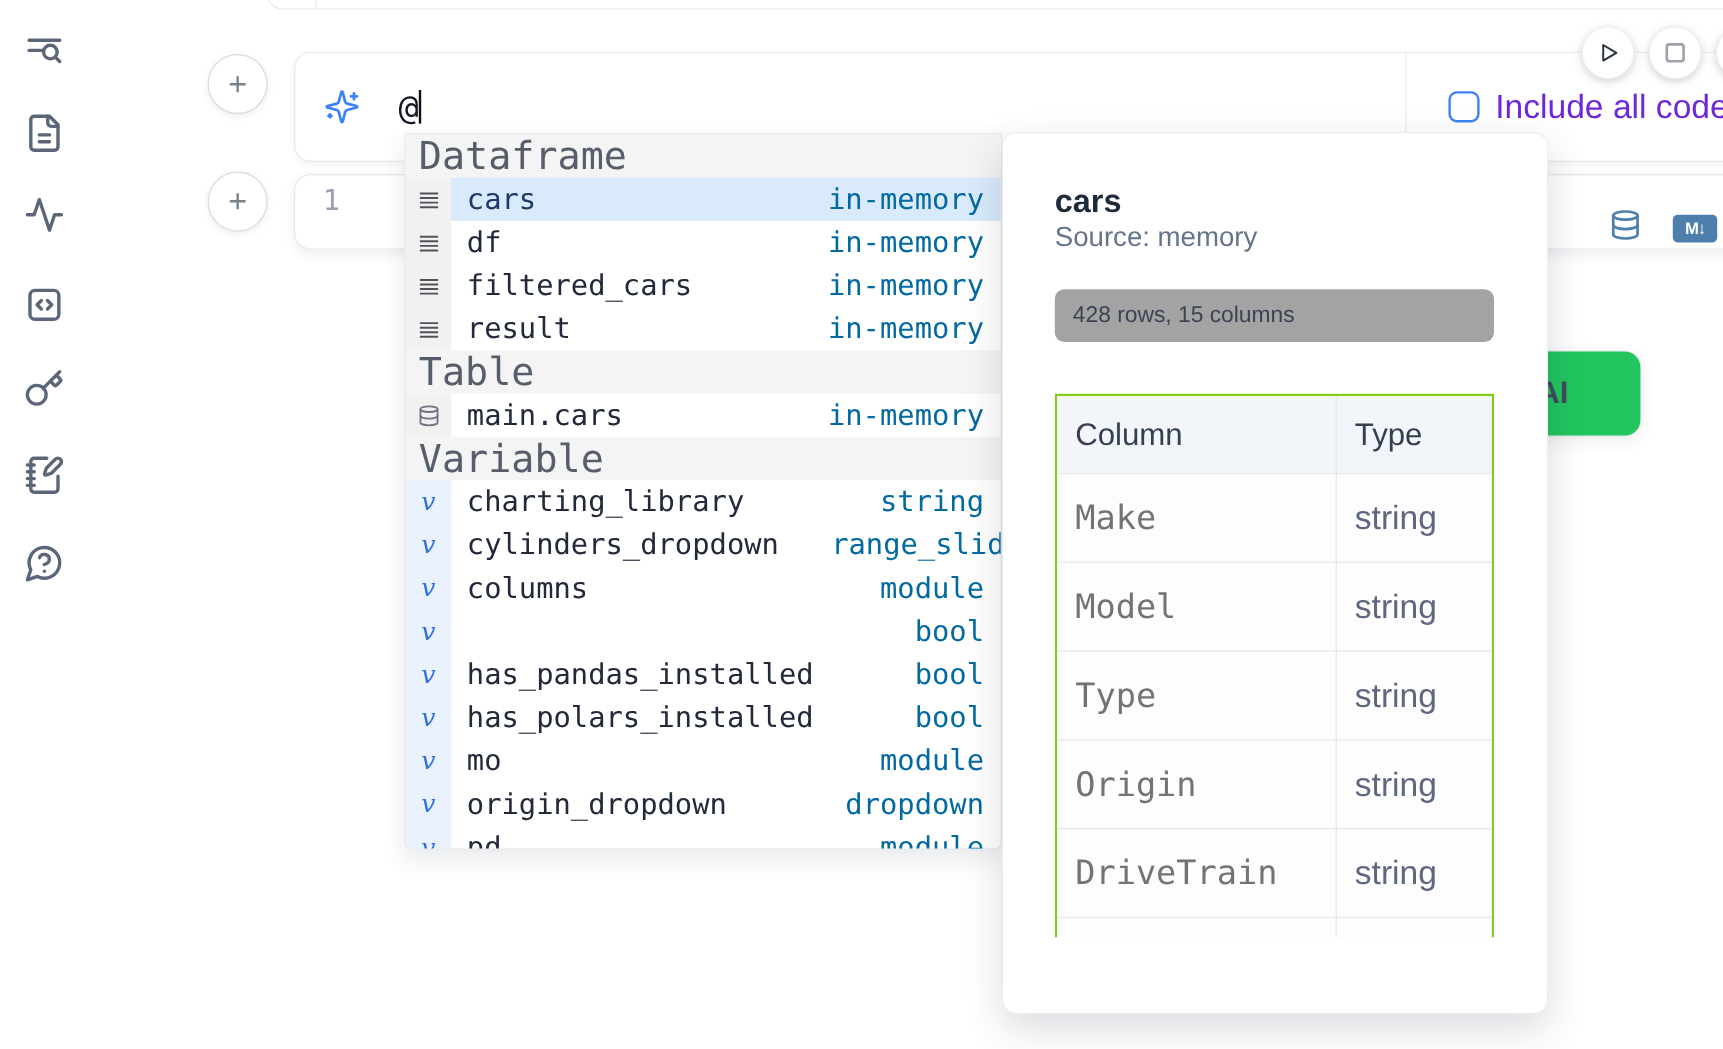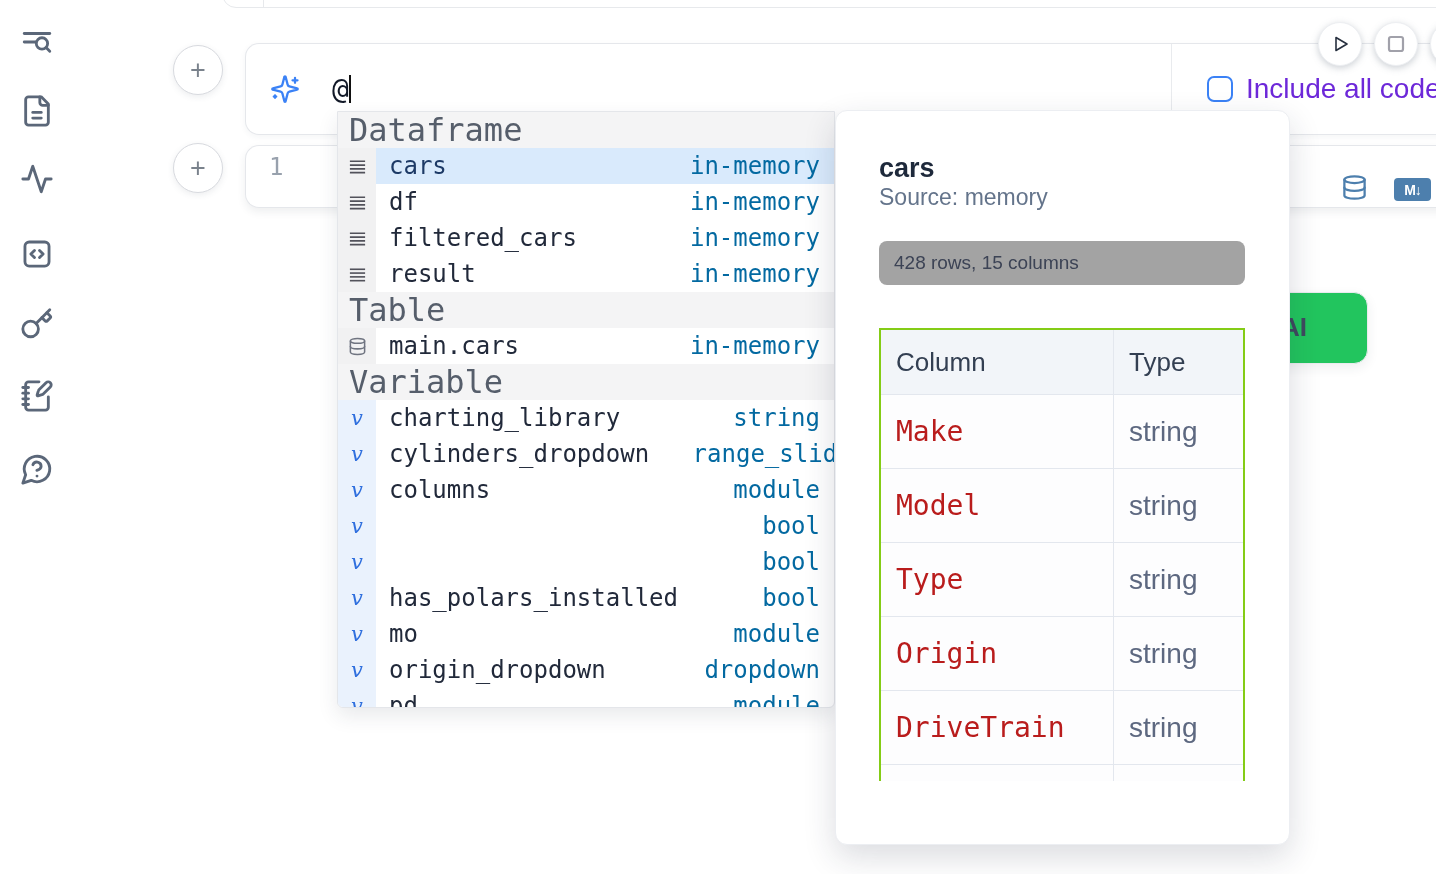--- a/index.html
+++ b/index.html
@@ -98,21 +98,21 @@
   .panel-summary { margin-top:30px; height:44px; background:#a3a3a3; border-radius:8px;
     display:flex; align-items:center; padding-left:15px; font-size:19px; color:#3c4355; }
   .ptable-wrap { margin-top:43px; height:453px; overflow:hidden; }
   .ptable { border:2px solid #84cc16; }
   .ptr { display:flex; border-top:1px solid #e3e7ee; height:74px; align-items:center; background:#fdfdfe; }
   .ptr.head { border-top:none; height:64px; background:#f2f5f9; }
   .ptc1 { width:233px; padding-left:15px; border-right:1px solid #e3e7ee; align-self:stretch;
     display:flex; align-items:center; }
   .ptc2 { flex:1; padding-left:15px; }
   .ptr.head .hc { font-size:26px; color:#333f52; }
-  .col-name { font-family:"DejaVu Sans Mono", monospace; font-size:28px; color:#b91c1c; }
+  .col-name { font-family:"DejaVu Sans Mono", monospace; font-size:28px; color:#737373; }
   .col-type { font-size:28px; color:#5d6880; }
 </style>
 </head>
 <body>
 
 <div class="sidebar">
   <div class="side-icon" style="top:25px">
     <svg viewBox="0 0 24 24">
         <path d="M21 6H3"></path>
         <path d="M11 12H3"></path>
@@ -343,20 +343,21 @@
         </div>
         <div class="ac-content">
           <span class="ac-type">bool</span>
         </div>
       </div>
       <div class="ac-row">
         <div class="ac-gutter variable">
           <span class="v-glyph">v</span>
         </div>
         <div class="ac-content">
+          <span class="ac-name">has_pandas_installed</span>
           <span class="ac-type">bool</span>
         </div>
       </div>
       <div class="ac-row">
         <div class="ac-gutter variable">
           <span class="v-glyph">v</span>
         </div>
         <div class="ac-content">
           <span class="ac-name">has_polars_installed</span>
           <span class="ac-type">bool</span>

